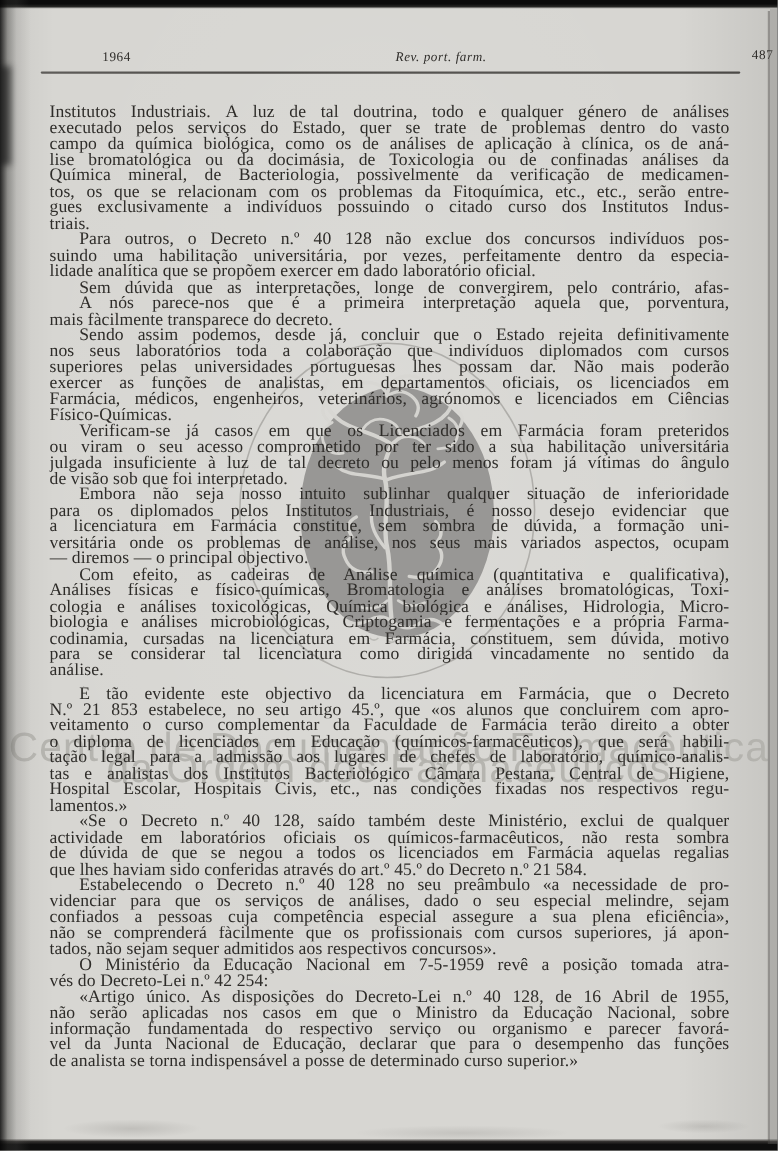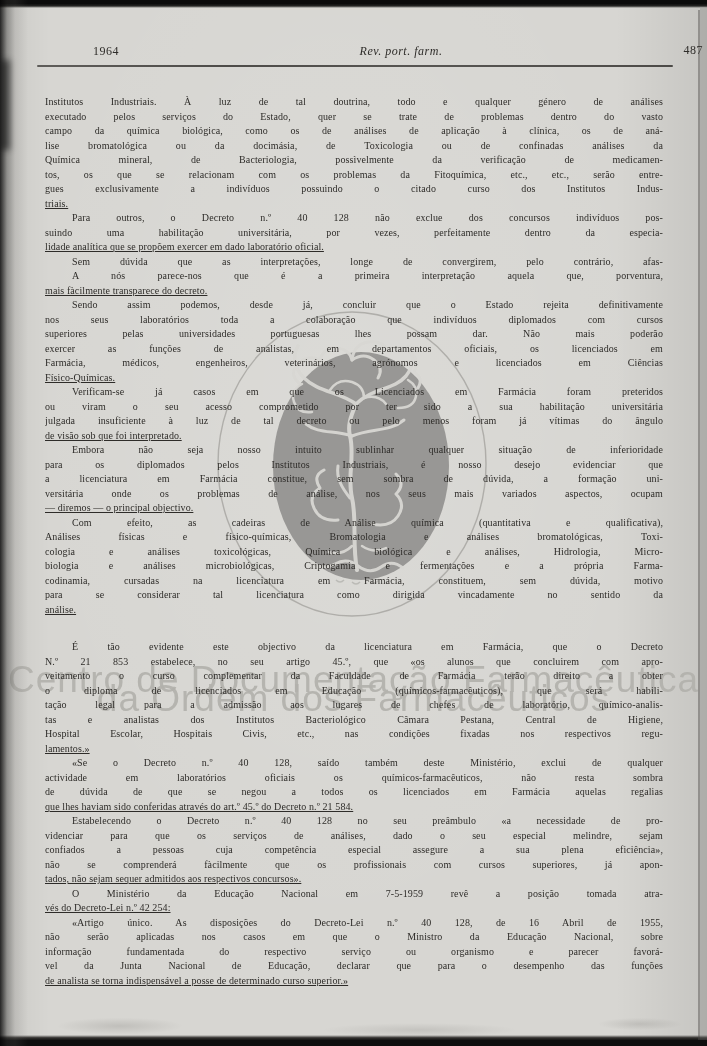--- a/index.html
+++ b/index.html
@@ -30,29 +30,29 @@
     color:#2e2c29;font-size:12px;margin-left:47px;}
   .header .year{position:absolute;left:1px;top:0;letter-spacing:.5px;}
   .header .journal{position:absolute;left:0;right:0;text-align:center;font-style:italic;letter-spacing:.5px;}
   .header .pageno{position:absolute;right:7px;top:-1px;letter-spacing:.5px;}
   .rule{position:absolute;left:37px;top:65px;width:636px;height:2px;
     background:linear-gradient(to right,#4a4845,#353330 30%,#403e3b 60%,#353330);
     opacity:.85;border-radius:1px;}
   
   .article{
     position:absolute;left:45px;top:95px;width:618px;
-    color:#2e2c29;font-size:10px;letter-spacing:.1px;
+    color:#2e2c29;font-size:16px;letter-spacing:.1px;
   }
   .para{margin:0;}
-  .para.gap{margin-top:23px;}
+  .para.gap{margin-top:7px;}
   .line{
     height:14.5px;line-height:14.5px;overflow:hidden;
     text-align:justify;text-align-last:justify;
   }
-  .line.last{text-align-last:left;text-decoration:underline;}
+  .line.last{text-align-last:left;}
   .line.first-indent{padding-left:27px;}
   
   .edge{position:absolute;pointer-events:none;}
   .edge-top{left:0;top:0;width:707px;height:8px;
     background:linear-gradient(to bottom,#0b0b0b 0 45%,#262624 75%,rgba(60,60,58,0));}
   .edge-bottom{left:0;bottom:0;width:707px;height:11px;
     background:linear-gradient(to top,#0e0e0e 0 50%,#33312f 75%,rgba(70,68,66,0));}
   .edge-left{left:0;top:0;width:28px;height:1046px;
     background:linear-gradient(to right,rgba(8,8,8,.85),rgba(50,50,48,.40) 7px,rgba(110,108,106,.18) 15px,rgba(120,118,116,0));}
   .edge-left-top{left:0;top:60px;width:10px;height:90px;background:rgba(10,10,10,.55);filter:blur(3px);}

